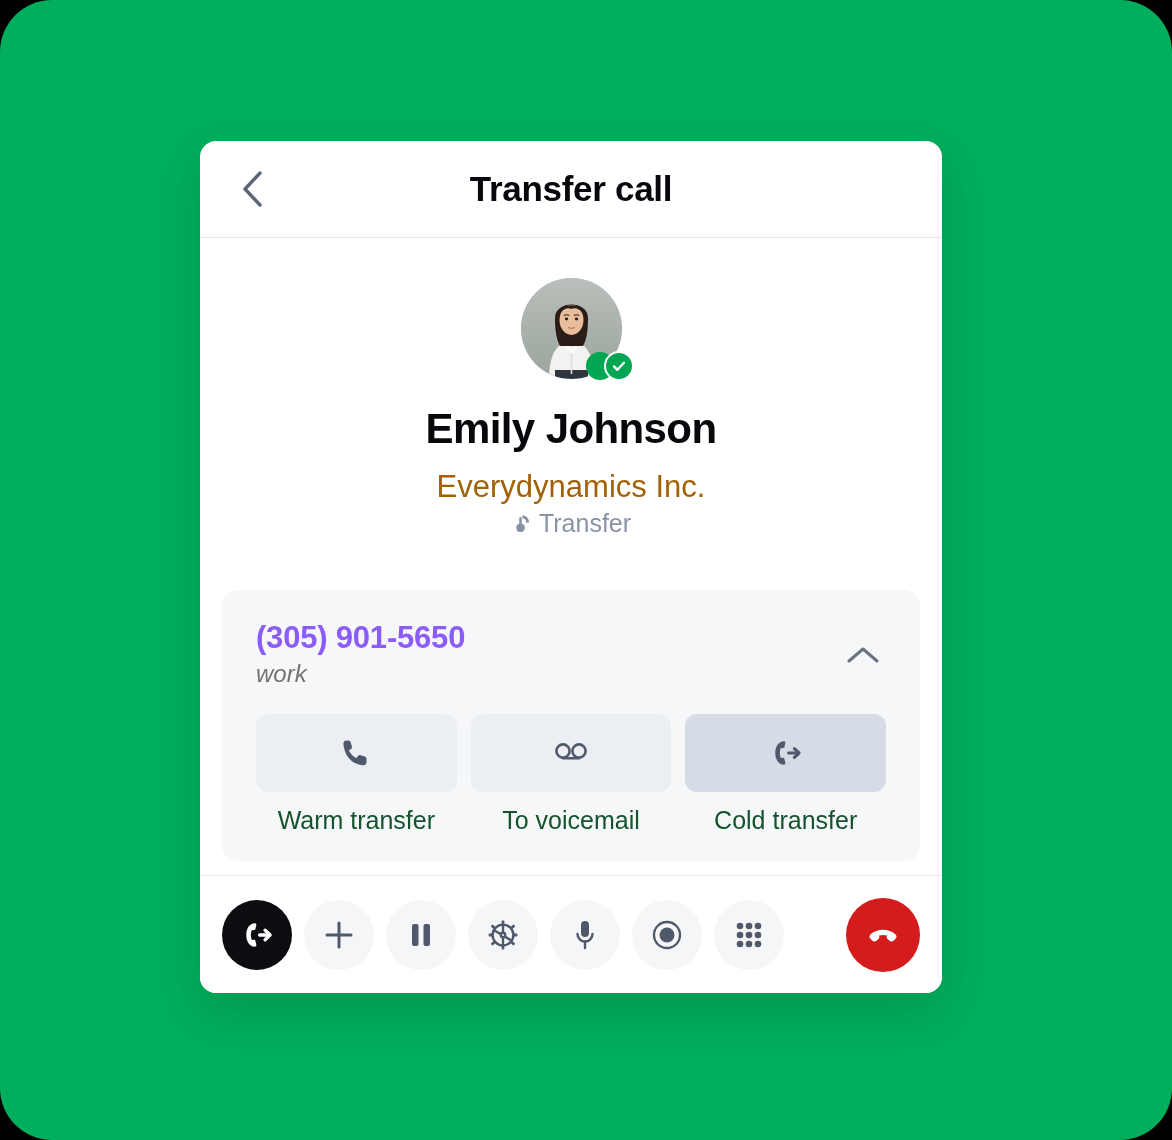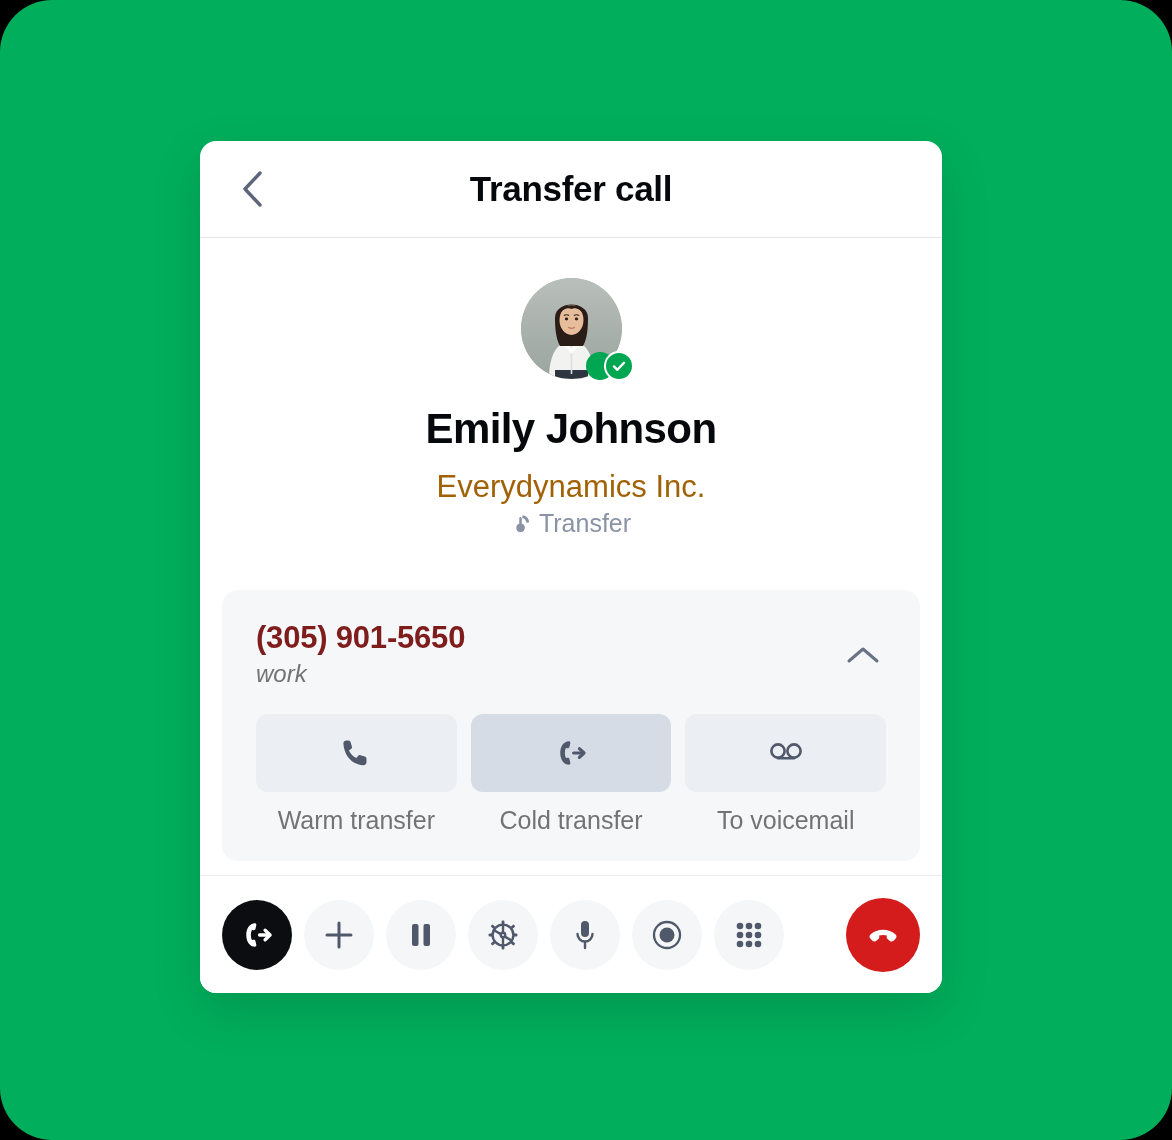--- a/index.html
+++ b/index.html
@@ -130,21 +130,21 @@
     position: relative;
   }
   .number-row {
     display: flex;
     align-items: flex-start;
     justify-content: space-between;
   }
   .number-value {
     font-size: 31px;
     font-weight: 700;
-    color: #7f1d1d;
+    color: #8b5cf6;
     letter-spacing: -0.2px;
   }
   .number-label {
     margin-top: 4px;
     font-size: 24px;
     color: #737373;
     font-style: italic;
   }
   .collapse-btn {
     width: 46px; height: 46px;
@@ -172,21 +172,21 @@
     border-radius: 12px;
     background: #EBEFF3;
     display: flex;
     align-items: center;
     justify-content: center;
   }
   .transfer-option.selected .opt-tile { background: #D5DCE5; }
   .opt-label {
     margin-top: 14px;
     font-size: 25px;
-    color: #737373;
+    color: #14532d;
   }
 
   
   .toolbar {
     flex: none;
     height: 118px;
     border-top: 1px solid #E8EBEF;
     background: #FFFFFF;
     display: flex;
     align-items: center;
@@ -307,43 +307,43 @@
               <svg width="34" height="34" viewBox="0 0 24 24">
                 <path d="M6.6 3.2 c0.8 0 1.4 0.5 1.6 1.2 l0.9 3 c0.2 0.7 0 1.4 -0.6 1.8 l-1.5 1.1
                          c1.1 2.3 3 4.2 5.3 5.3 l1.1 -1.5 c0.4 -0.6 1.1 -0.8 1.8 -0.6 l3 0.9
                          c0.7 0.2 1.2 0.9 1.2 1.6 v2.6 c0 1.2 -1 2.2 -2.2 2.1 C9.6 20.2 3.8 14.4 3.1 5.4
                          C3 4.2 4 3.2 5.2 3.2 Z" fill="#50596B"></path>
               </svg>
             </div>
             <div class="opt-label">Warm transfer</div>
           </div>
 
+          <div class="transfer-option">
+            <div class="opt-tile">
+              <svg width="38" height="26" viewBox="0 0 38 26">
+                <circle cx="11" cy="11" r="6.6" fill="none" stroke="#50596B" stroke-width="2.6"></circle>
+                <circle cx="27" cy="11" r="6.6" fill="none" stroke="#50596B" stroke-width="2.6"></circle>
+                <path d="M11 18.2 h16" stroke="#50596B" stroke-width="2.6" stroke-linecap="round"></path>
+              </svg>
+            </div>
+            <div class="opt-label">To voicemail</div>
+          </div>
+
           <div class="transfer-option selected">
             <div class="opt-tile">
               <svg width="34" height="34" viewBox="0 0 26 24">
                 <path d="M11.4 3 c-3.8 0 -6.6 3.8 -6.6 9 c0 5.2 2.8 9 6.6 9 c0.7 0 1.2 -0.6 1.1 -1.3
                          l-0.7 -3.1 c-0.1 -0.6 -0.7 -1 -1.3 -0.9 l-1.4 0.2 c-0.5 -1.1 -0.8 -2.4 -0.8 -3.9
                          c0 -1.5 0.3 -2.8 0.8 -3.9 l1.4 0.2 c0.6 0.1 1.2 -0.3 1.3 -0.9 l0.7 -3.1
                          C12.6 3.6 12.1 3 11.4 3 Z" fill="#50596B"></path>
                 <path d="M15 12 h7" stroke="#50596B" stroke-width="2.4" stroke-linecap="round"></path>
                 <path d="M19.4 8.6 L23 12 L19.4 15.4" fill="none" stroke="#50596B" stroke-width="2.4" stroke-linecap="round" stroke-linejoin="round"></path>
               </svg>
             </div>
             <div class="opt-label">Cold transfer</div>
-          </div>
-
-          <div class="transfer-option">
-            <div class="opt-tile">
-              <svg width="38" height="26" viewBox="0 0 38 26">
-                <circle cx="11" cy="11" r="6.6" fill="none" stroke="#50596B" stroke-width="2.6"></circle>
-                <circle cx="27" cy="11" r="6.6" fill="none" stroke="#50596B" stroke-width="2.6"></circle>
-                <path d="M11 18.2 h16" stroke="#50596B" stroke-width="2.6" stroke-linecap="round"></path>
-              </svg>
-            </div>
-            <div class="opt-label">To voicemail</div>
           </div>
 
         </div>
       </div>
     </div>
 
     <div class="toolbar">
 
       <button class="tb-btn active">
         <svg width="34" height="32" viewBox="0 0 26 24">

